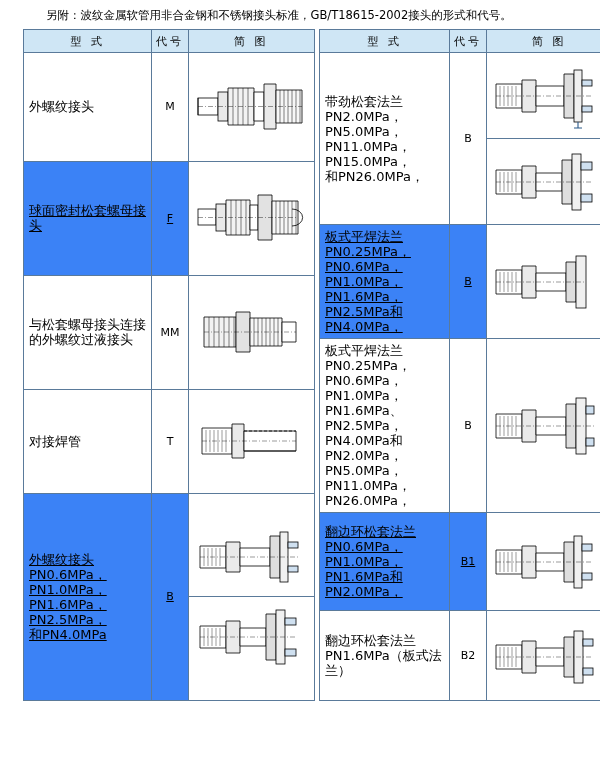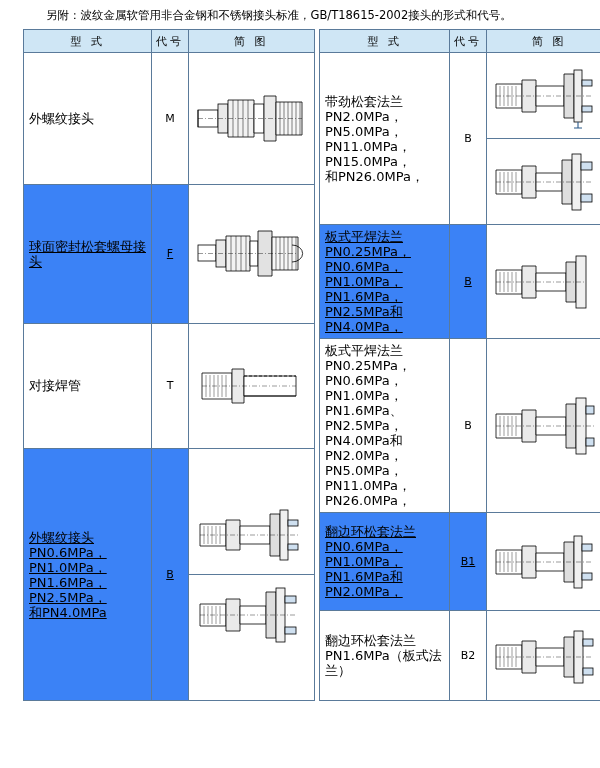--- a/index.html
+++ b/index.html
@@ -141,20 +141,37 @@
                 <path d="M66 16 L80 16 L80 61 L66 61 Z" fill="#e2e2e2"></path>
                 <path d="M80 22 L106 22 L106 55 L80 55 Z" fill="#f7f7f7"></path>
                 <path d="M84 22 L84 55 M88 22 L88 55 M92 22 L92 55 M96 22 L96 55 M100 22 L100 55 M104 22 L104 55" stroke-width="0.5"></path>
                 <path d="M100 30 a10 8 0 0 1 0 17"></path>
                 <path d="M6 38.5 L106 38.5" stroke-width="0.4" stroke-dasharray="5 2 1 2"></path>
               </g>
             </svg>
           </td>
         </tr>
 
+        <tr style="height:88px;">
+          <td class="type center-v white">与松套螺母接头连接的外螺纹过液接头</td>
+          <td class="code white">MM</td>
+          <td class="fig">
+            <svg width="118" height="78" viewBox="0 0 118 78">
+              <g fill="none" stroke="#000" stroke-width="0.8">
+                <path d="M12 24 L44 24 L44 54 L12 54 Z" fill="#f2f2f2"></path>
+                <path d="M17 24 L17 54 M22 24 L22 54 M27 24 L27 54 M32 24 L32 54 M37 24 L37 54 M42 24 L42 54" stroke-width="0.5"></path>
+                <path d="M44 19 L58 19 L58 59 L44 59 Z" fill="#e2e2e2"></path>
+                <path d="M58 25 L90 25 L90 53 L58 53 Z" fill="#f7f7f7"></path>
+                <path d="M62 25 L62 53 M66 25 L66 53 M70 25 L70 53 M74 25 L74 53 M78 25 L78 53 M82 25 L82 53 M86 25 L86 53" stroke-width="0.5"></path>
+                <path d="M90 29 L104 29 L104 49 L90 49 Z" fill="#fff"></path>
+                <path d="M12 39 L104 39" stroke-width="0.4" stroke-dasharray="5 2 1 2"></path>
+              </g>
+            </svg>
+          </td>
+        </tr>
 
 
         <tr style="height:80px;">
           <td class="type center-v white">对接焊管</td>
           <td class="code white">T</td>
           <td class="fig">
             <svg width="118" height="70" viewBox="0 0 118 70">
               <g fill="none" stroke="#000" stroke-width="0.8">
                 <path d="M10 22 L10 48 L40 48 L40 22 Z" fill="#fff"></path>
                 <path d="M14 24 L14 46 M18 24 L18 46 M22 24 L22 46 M26 24 L26 46 M30 24 L30 46 M34 24 L34 46" stroke-width="0.4"></path>

